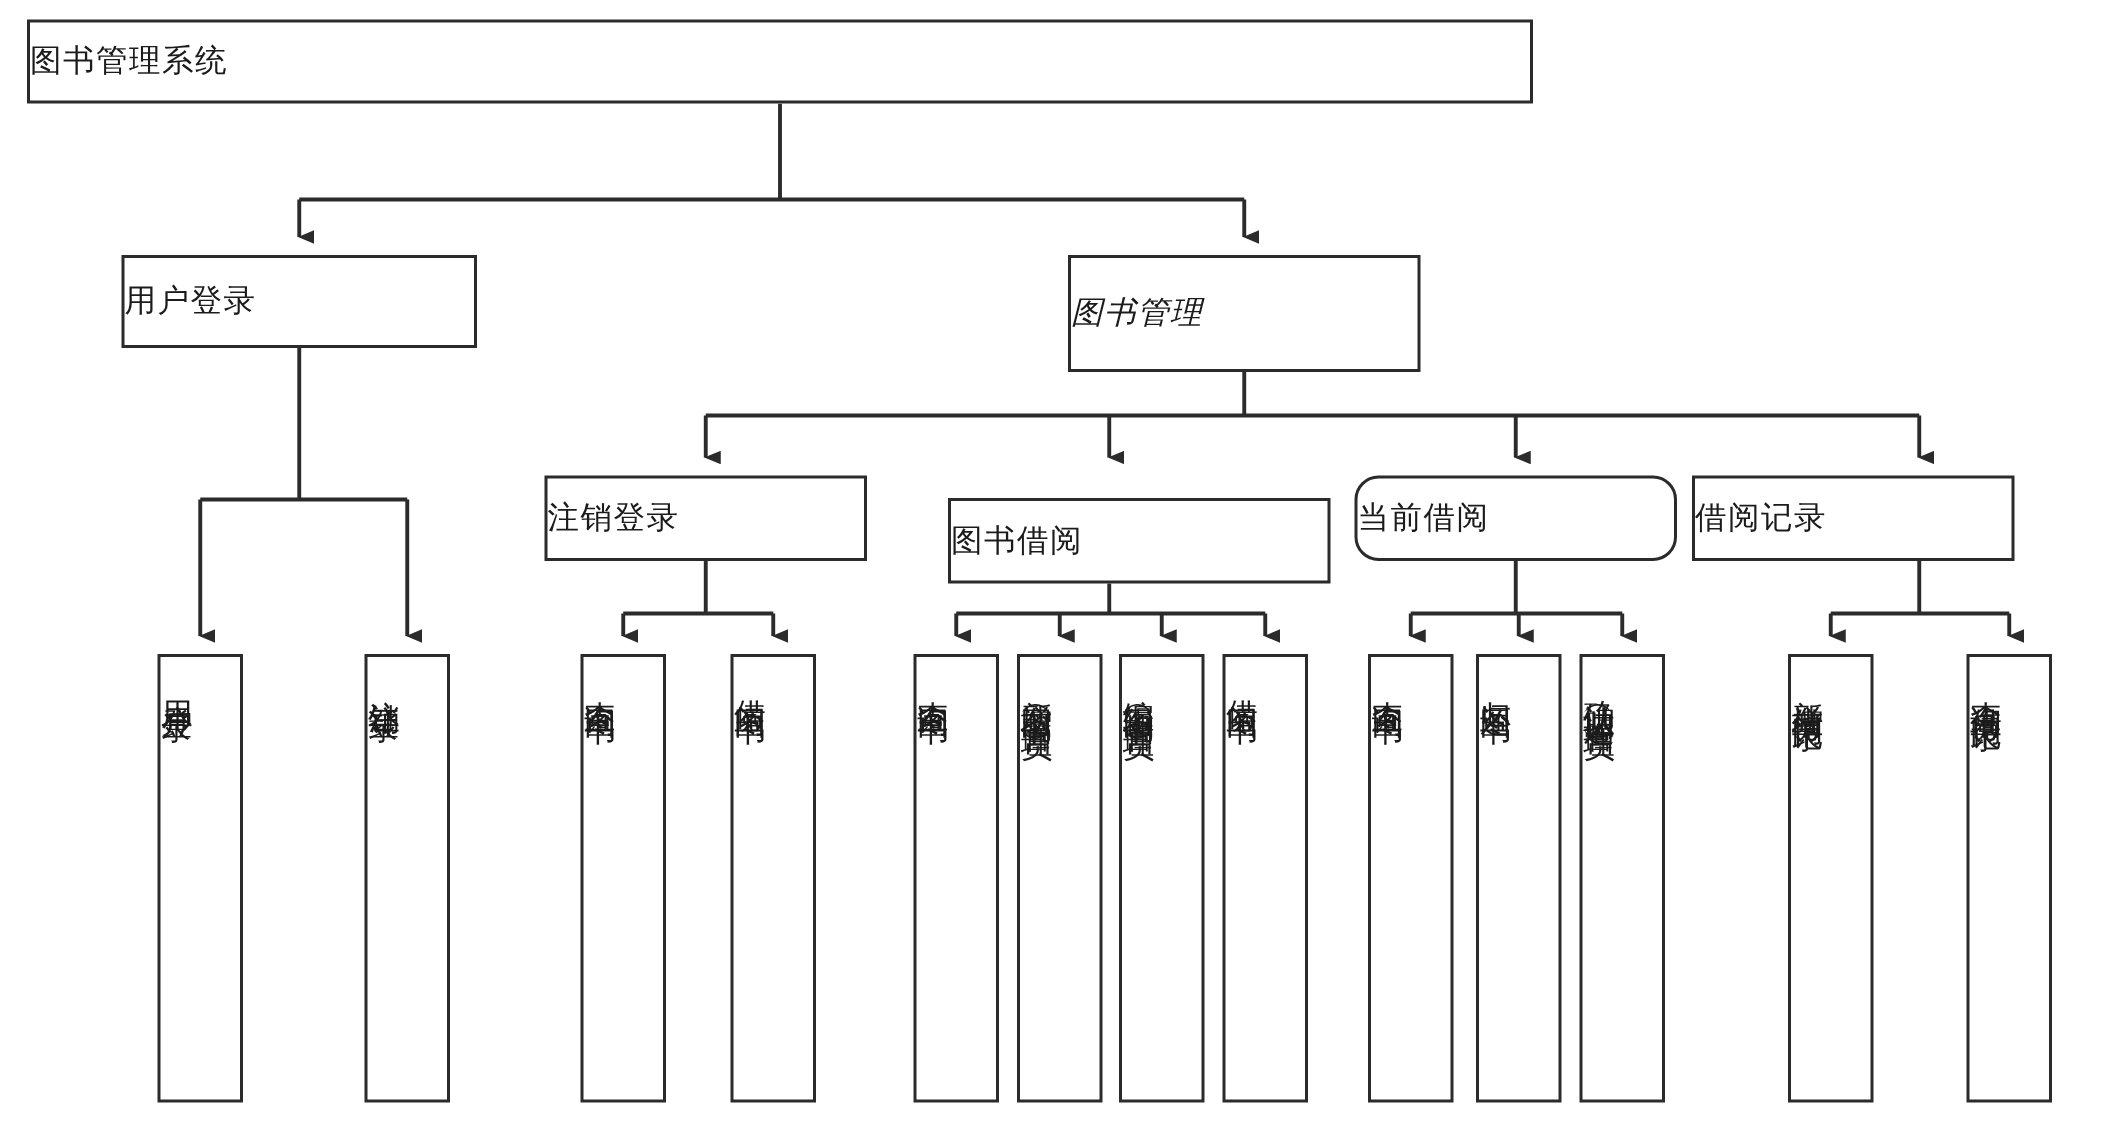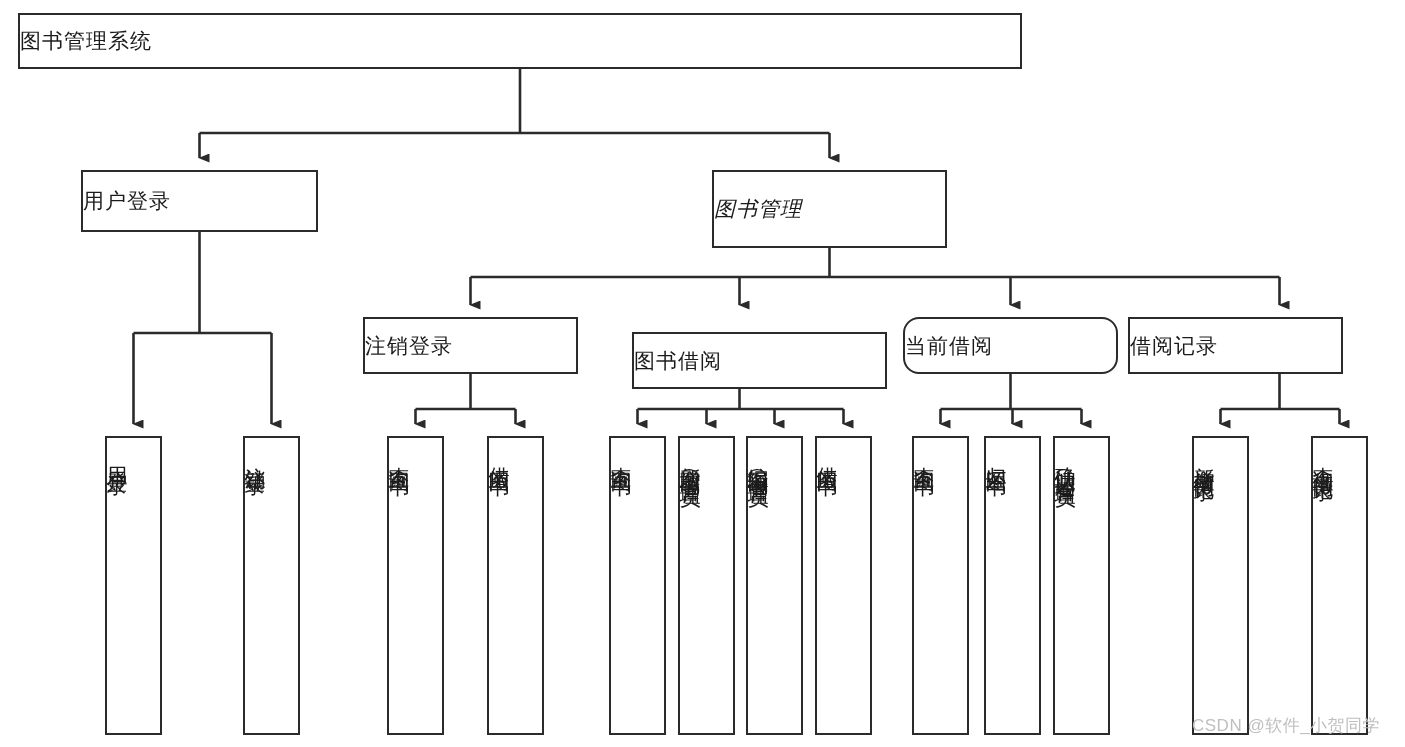--- a/index.html
+++ b/index.html
@@ -171,15 +171,14 @@
         <span class="node-label">确认归还（管理员）</span>
       </div>
       <div class="node leaf" style="left: 1192px; top: 436px; width: 57px; height: 299px;">
         <span class="node-label">新增借阅记录</span>
       </div>
       <div class="node leaf" style="left: 1311px; top: 436px; width: 57px; height: 299px;">
         <span class="node-label">查询借阅记录</span>
       </div>
     </div>
 
-  <div class="watermark" style="left: 1192px; top: 714px; color: rgb(191, 191, 191);">CSDN @软件_小贺同学</div>
 
 </div>
 
 </body></html>

